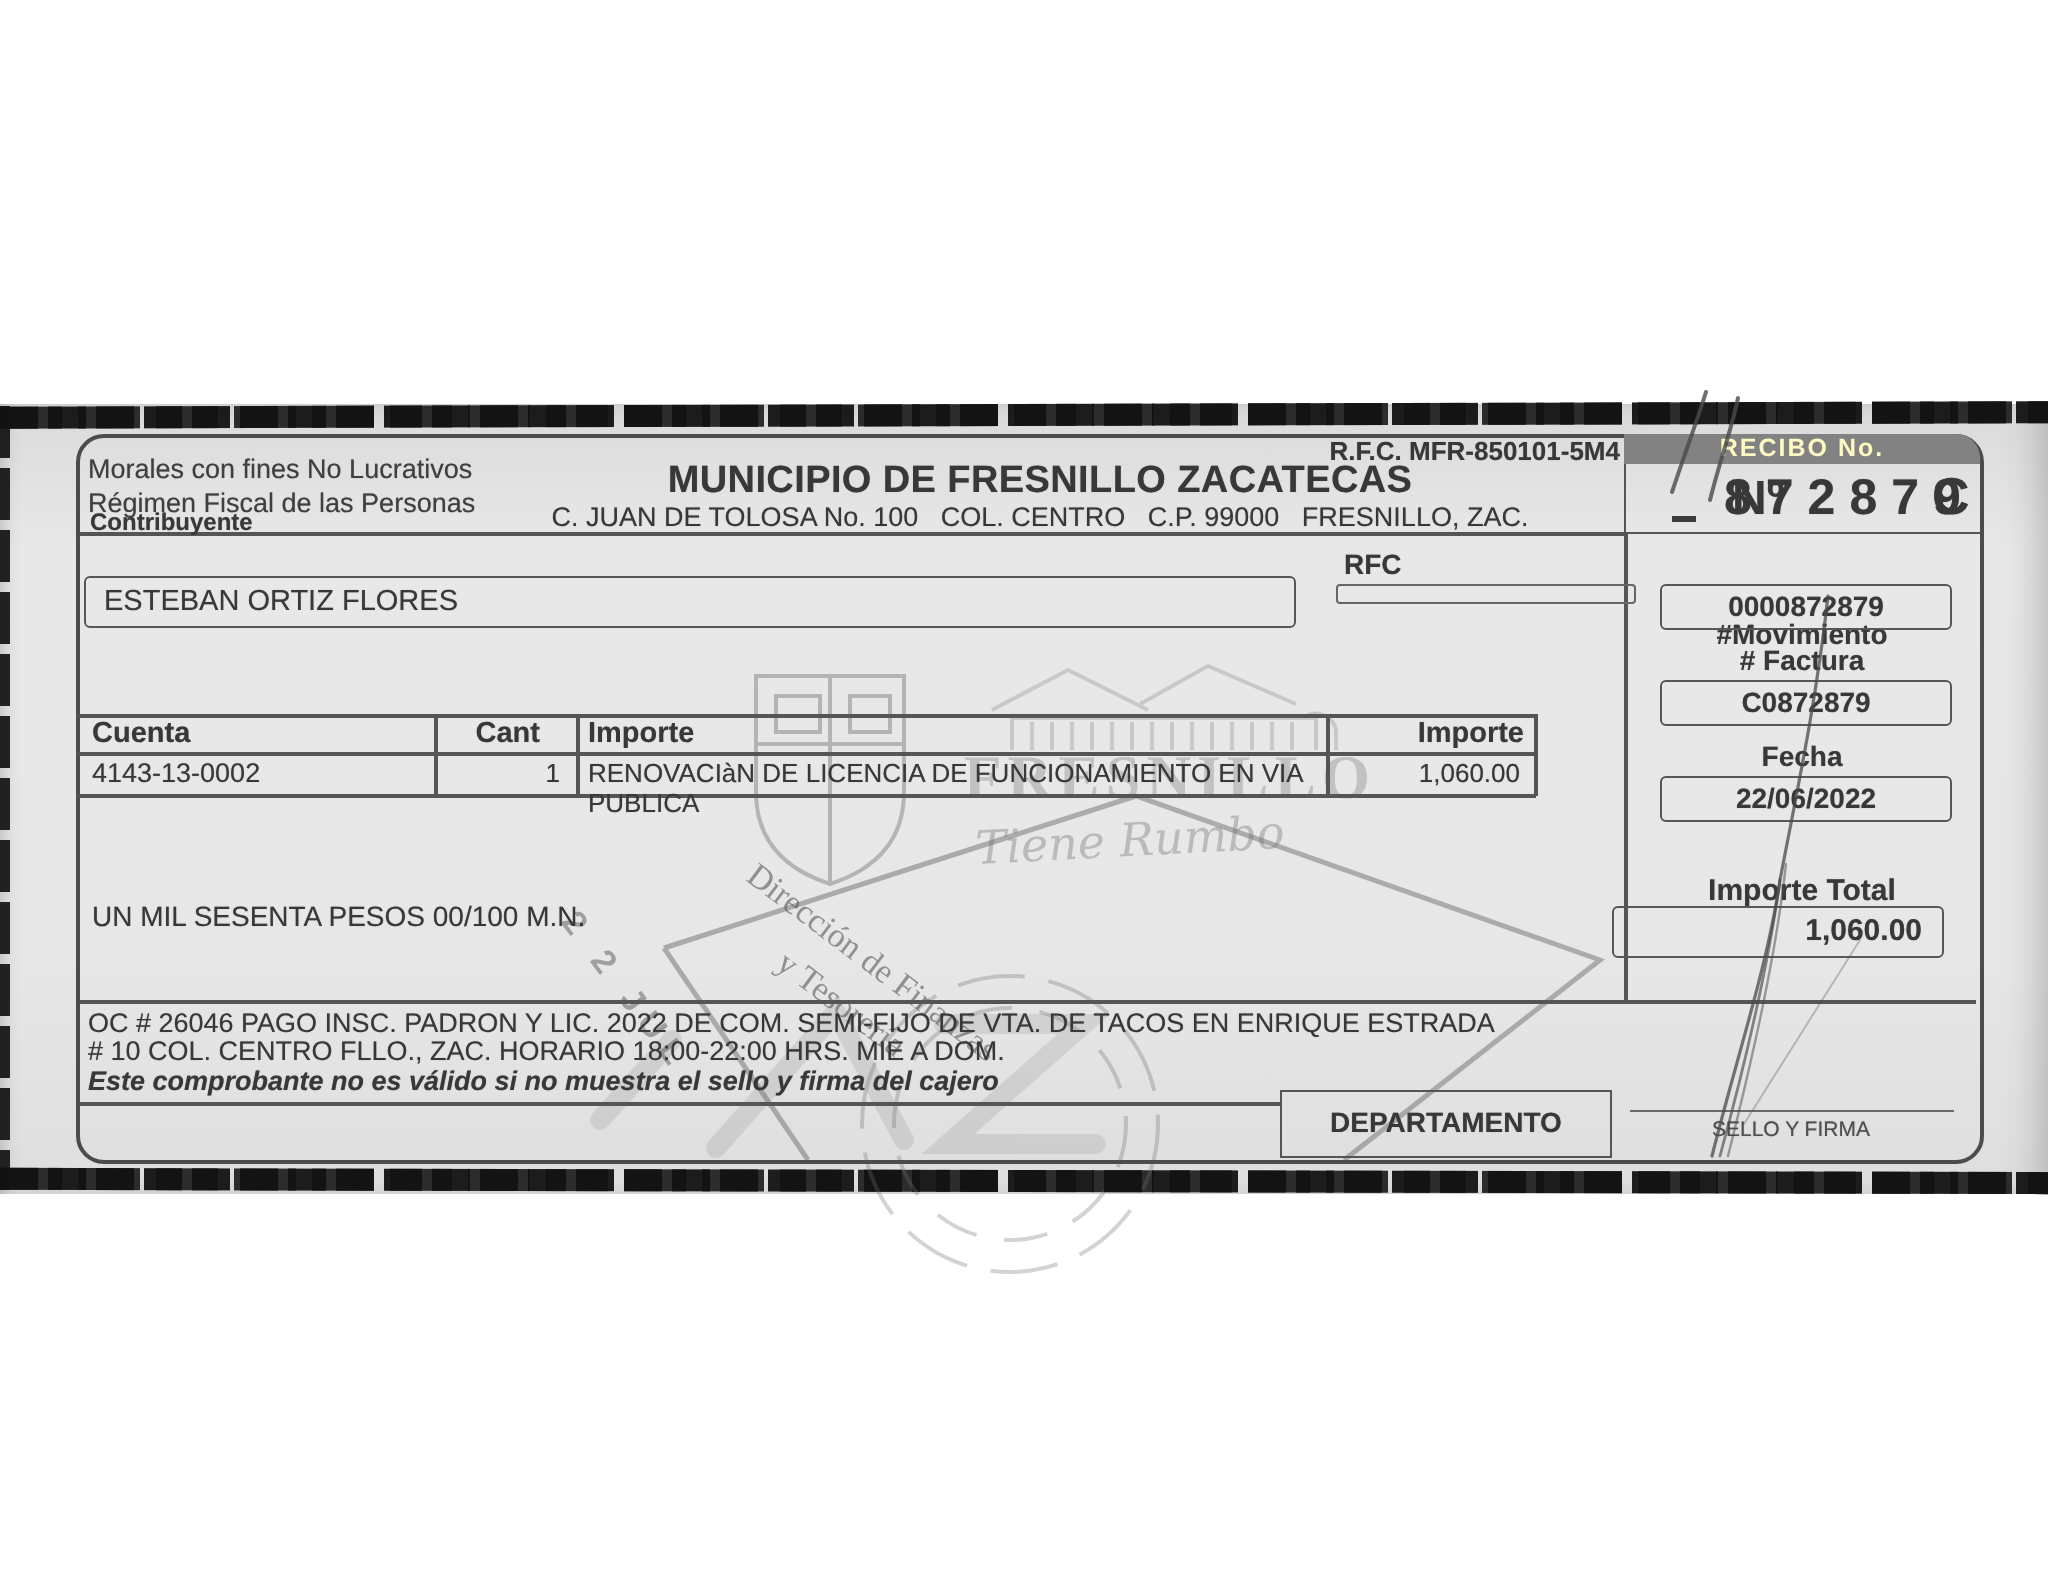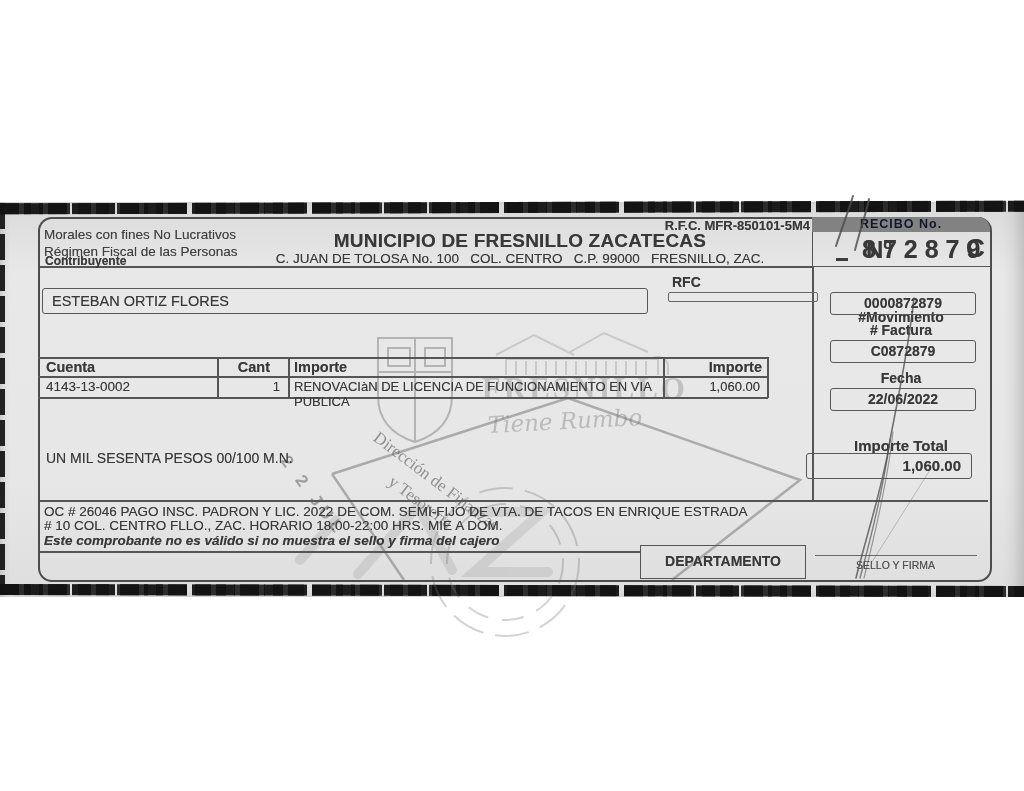--- a/index.html
+++ b/index.html
@@ -27,21 +27,21 @@
   .vline{background:#555;width:1.5px;}
   .box{border:1.5px solid #575757;border-radius:3px;box-sizing:border-box;}
 
   
   .regimen{left:44px;top:227px;width:230px;font-size:13.5px;line-height:16.5px;color:#3f3f3f;}
   .rfc-hdr{left:560px;top:218px;width:250px;text-align:right;font-size:13px;font-weight:bold;}
   .title{left:238px;top:230px;width:564px;text-align:center;font-size:19px;font-weight:bold;letter-spacing:.2px;}
   .address{left:238px;top:251px;width:564px;text-align:center;font-size:13.5px;white-space:pre;}
   .recibo-box{left:812px;top:217px;width:178px;height:49px;border-left:1.5px solid #555;border-bottom:1.5px solid #555;}
   .recibo-bar{left:812px;top:217px;width:178px;height:15px;background:#828282;border-top-right-radius:12px;
-              color:#0f172a;font-size:12.5px;font-weight:bold;text-align:center;line-height:15px;letter-spacing:1px;}
+              color:#fef9c3;font-size:12.5px;font-weight:bold;text-align:center;line-height:15px;letter-spacing:1px;}
   .no-prefix{left:822px;top:236px;font-size:24px;font-weight:bold;margin-left:44px;}
   .no-underline{left:836px;top:258px;width:12px;height:2.5px;background:#3c3c3c;}
   .no-number{left:862px;top:235px;font-size:25px;font-weight:bold;letter-spacing:7px;text-align:right;}
   .no-suffix{left:966px;top:233px;font-size:26px;font-weight:bold;}
 
   .hl-header{left:40px;top:266px;width:772px;}
   .vsep{left:812px;top:266px;height:236px;}
 
   
   .contrib-label{left:45px;top:254px;font-size:12px;font-weight:bold;}

